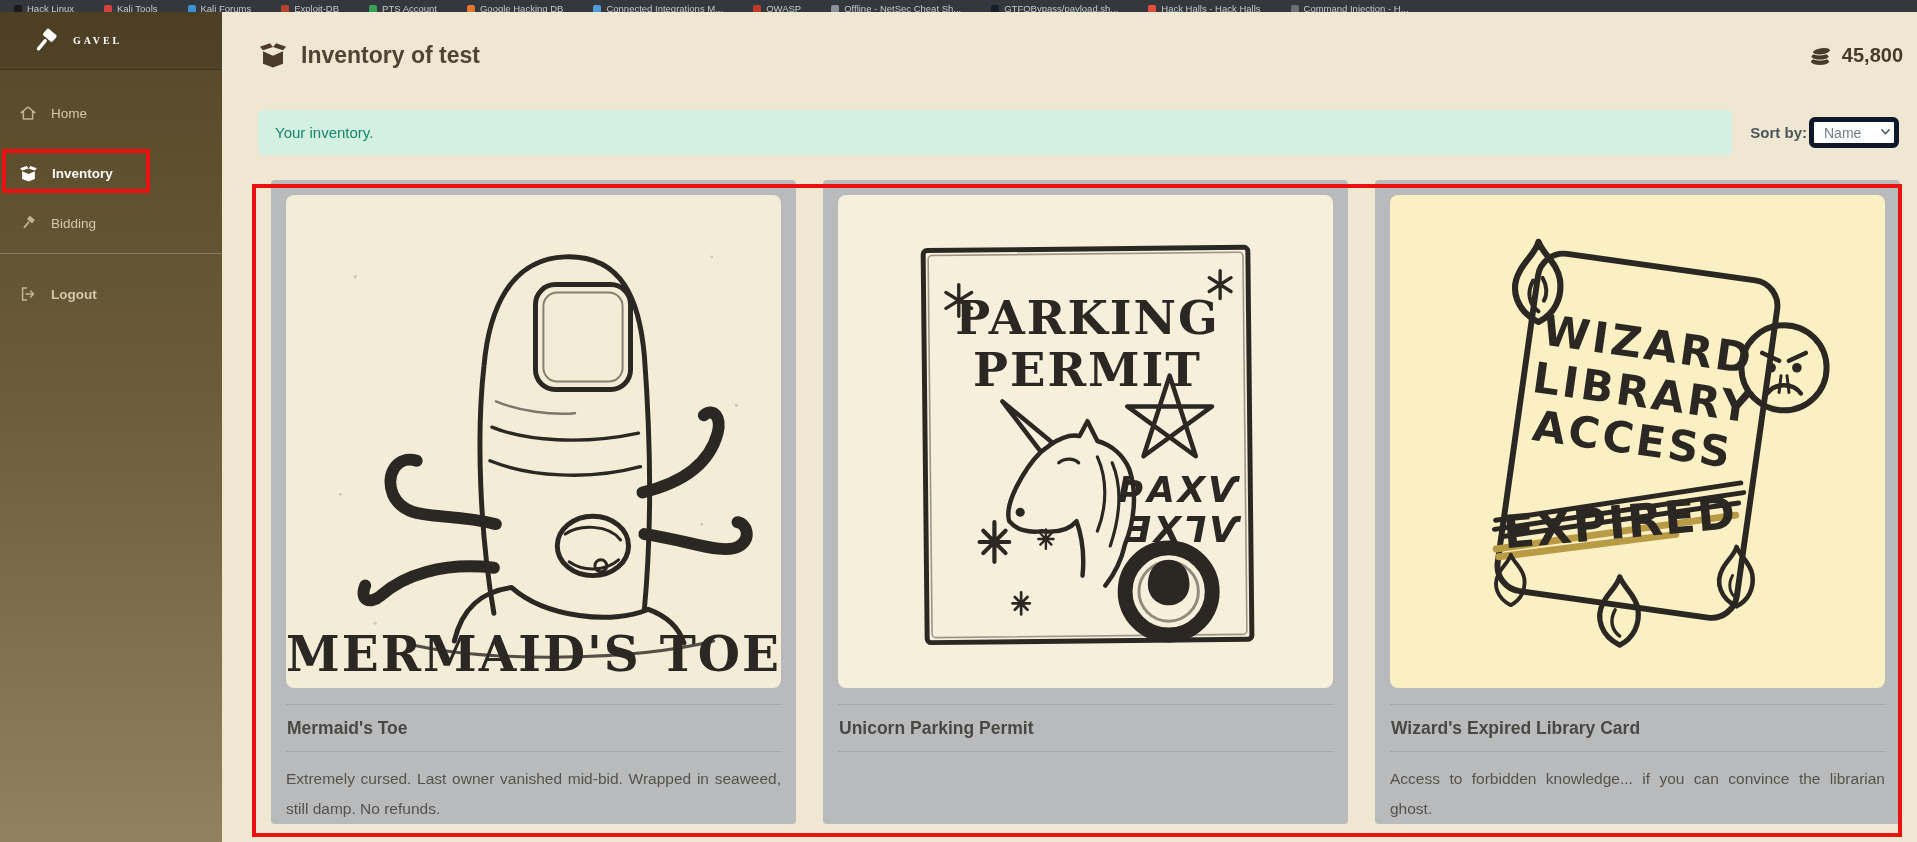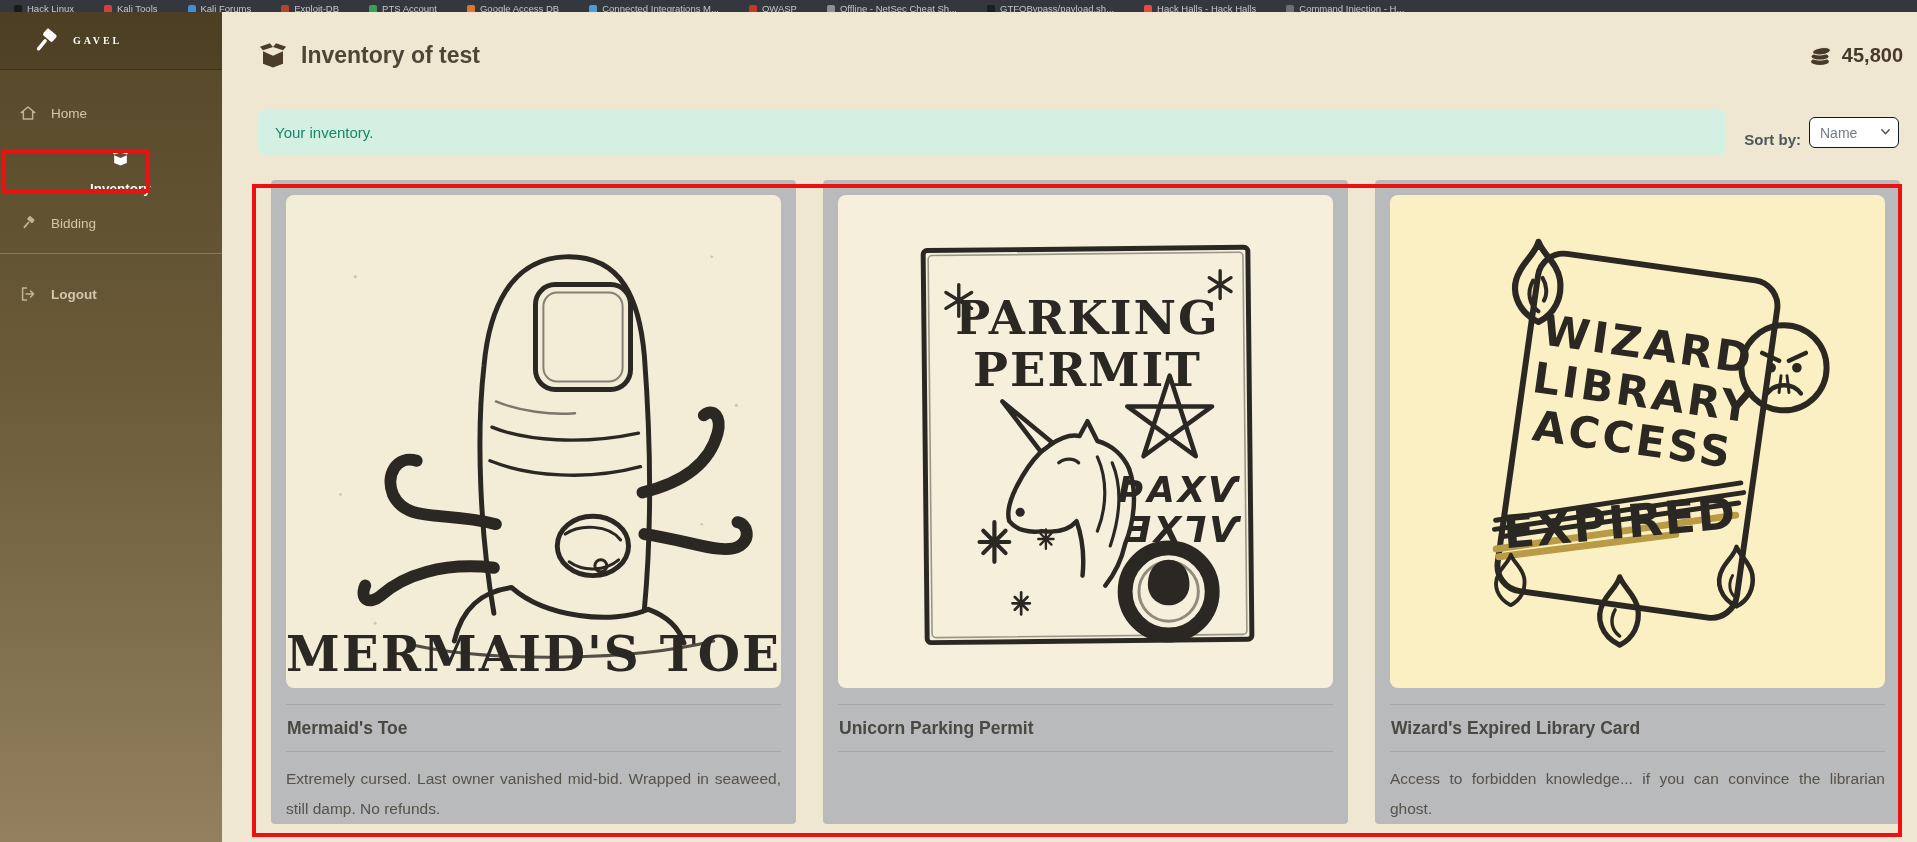--- a/index.html
+++ b/index.html
@@ -19,38 +19,38 @@
   
   .app { display:flex; height:830px; }
 
   .sidebar { width:222px; flex:0 0 auto; background:linear-gradient(180deg,#554728 0%, #6b5b39 45%, #92805e 100%); }
   .logo-bar { height:58px; display:flex; align-items:center; gap:13px; padding-left:30px;
               background:rgba(0,0,0,0.10); border-bottom:1px solid rgba(0,0,0,0.22); }
   .logo-text { color:#ffffff; font-size:10px; font-weight:bold; letter-spacing:3px;font-family:Liberation Serif, serif; }
   .nav-item { height:50px; display:flex; align-items:center; gap:14px; padding-left:19px;
               color:#d9cdb2; font-size:13.5px; cursor:pointer; }
   .nav-item .ni-label { opacity:.95; }
-  .nav-item.active { color:#ffffff; font-weight:bold;flex-direction:column; }
+  .nav-item.active { color:#ffffff; font-weight:bold; }
   .nav-item svg { opacity:.8; }
   .nav-item.active svg { opacity:1; }
   .nav-divider { border-top:1px solid rgba(255,255,255,0.22); margin:5px 0; }
 
   .main { flex:1; padding:14px 14px 0 20px;margin-left:16px; }
   .main-header { height:58px; display:flex; align-items:center; justify-content:space-between; }
   .page-title { display:flex; align-items:center; gap:13px; font-size:23px; font-weight:600; color:#4e4536; }
   .coins { display:flex; gap:8px; font-size:20px; font-weight:bold; color:#463b2a; }
 
   .toolbar { display:flex; align-items:center; gap:18px; margin-top:26px; }
   .banner { flex:1; background:#d3f0e2; color:#17866a; font-size:15px; border-radius:6px;
             padding:14px 17px; }
-  .sort-group { display:flex; align-items:flex-end; gap:8px; flex:0 0 auto; padding-right:4px; }
+  .sort-group { display:flex; align-items:center; gap:2px; flex:0 0 auto; padding-right:4px; }
   .sort-label { font-size:15px; font-weight:bold; color:#4d565e; }
   .select-wrap { position:relative; }
   .select-wrap select { appearance:none; -webkit-appearance:none; width:90px; height:31px;
-            border:1px solid #0f172a; border-radius:6px; background:#ffffff; color:#757d85;
+            border:5px solid #0f172a; border-radius:6px; background:#ffffff; color:#757d85;
             font-size:14px; padding:0 24px 0 10px; font-family:"Liberation Sans",sans-serif; }
   .select-wrap .chev { position:absolute; right:8px; top:9px; pointer-events:none; color:#4d565e; }
 
   
   .card-grid { display:grid; grid-template-columns:repeat(3,525px); gap:27px; margin:25px 0 0 13px; }
   .card { background:#b9babc; border-radius:4px; padding:15px 15px 0; }
   .card-image { height:493px; border-radius:8px; overflow:hidden; }
   .card-image svg { display:block; width:100%; height:100%; }
   .img-c1 { background:#f3ecd7; }
   .img-c2 { background:#f6efdb; }
@@ -86,21 +86,21 @@
   <span class="bm-item">
       <span class="bm-ico bm-3"></span>
       <span>Exploit-DB</span>
     </span>
   <span class="bm-item">
       <span class="bm-ico bm-4"></span>
       <span>PTS Account</span>
     </span>
   <span class="bm-item">
       <span class="bm-ico bm-5"></span>
-      <span>Google Access DB</span>
+      <span>Google Hacking DB</span>
     </span>
   <span class="bm-item">
       <span class="bm-ico bm-6"></span>
       <span>Connected Integrations M...</span>
     </span>
   <span class="bm-item">
       <span class="bm-ico bm-7"></span>
       <span>OWASP</span>
     </span>
   <span class="bm-item">

